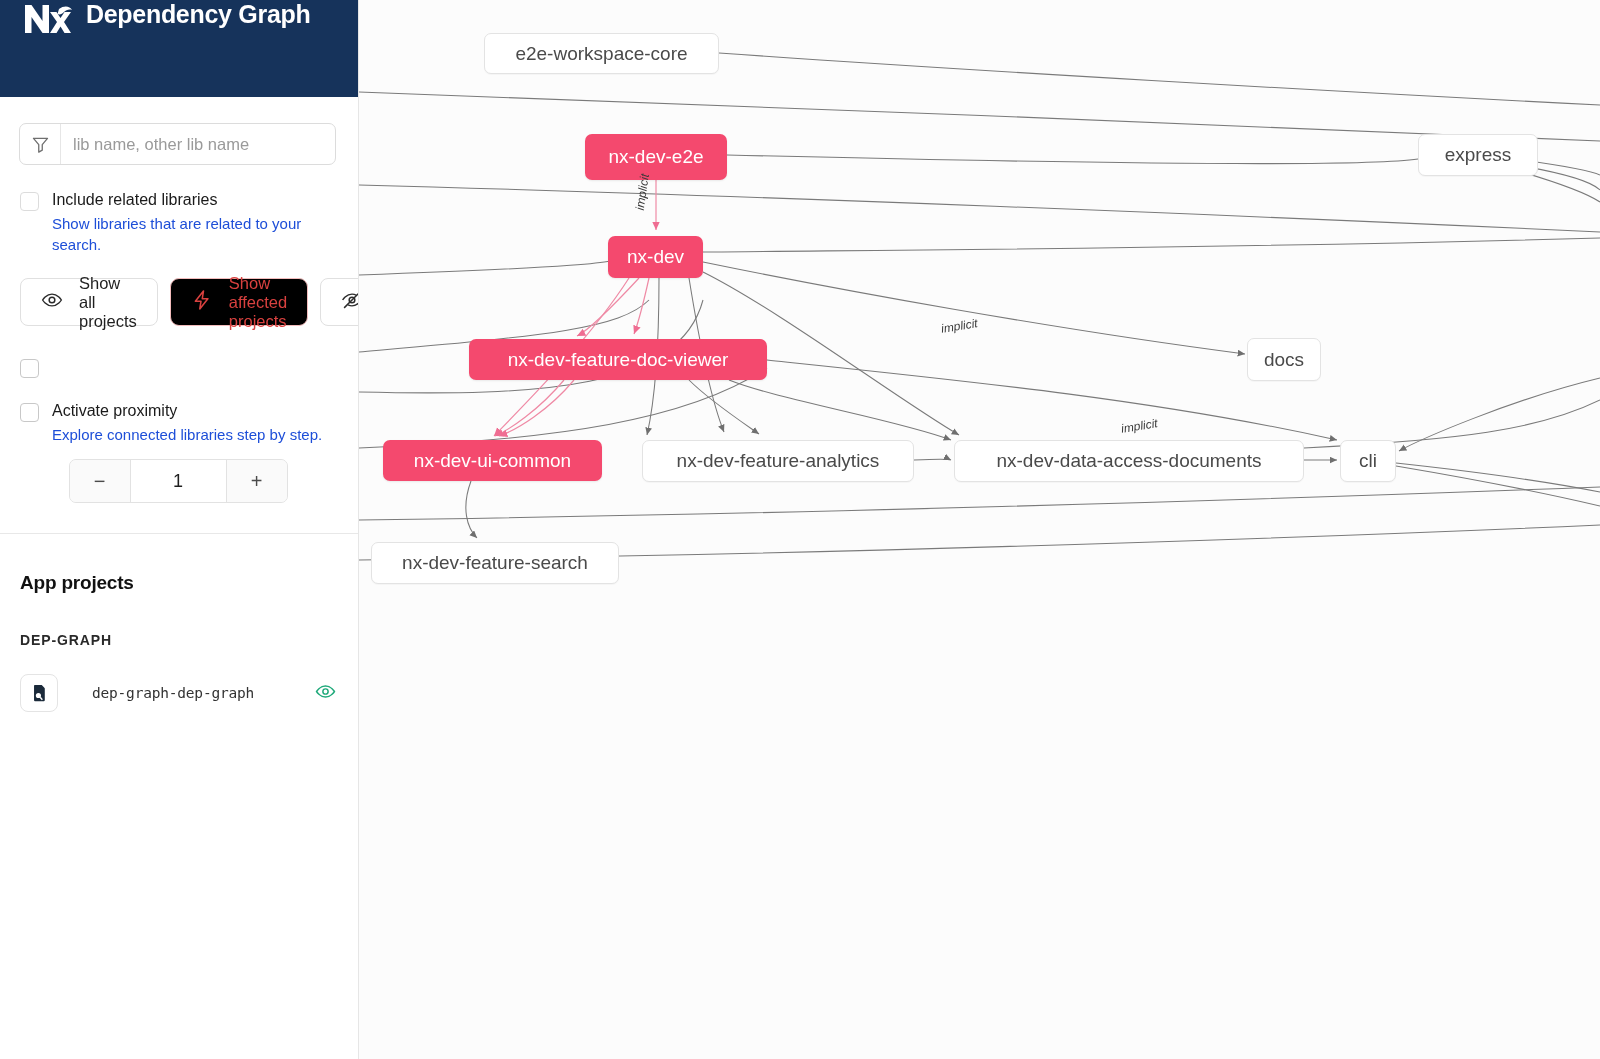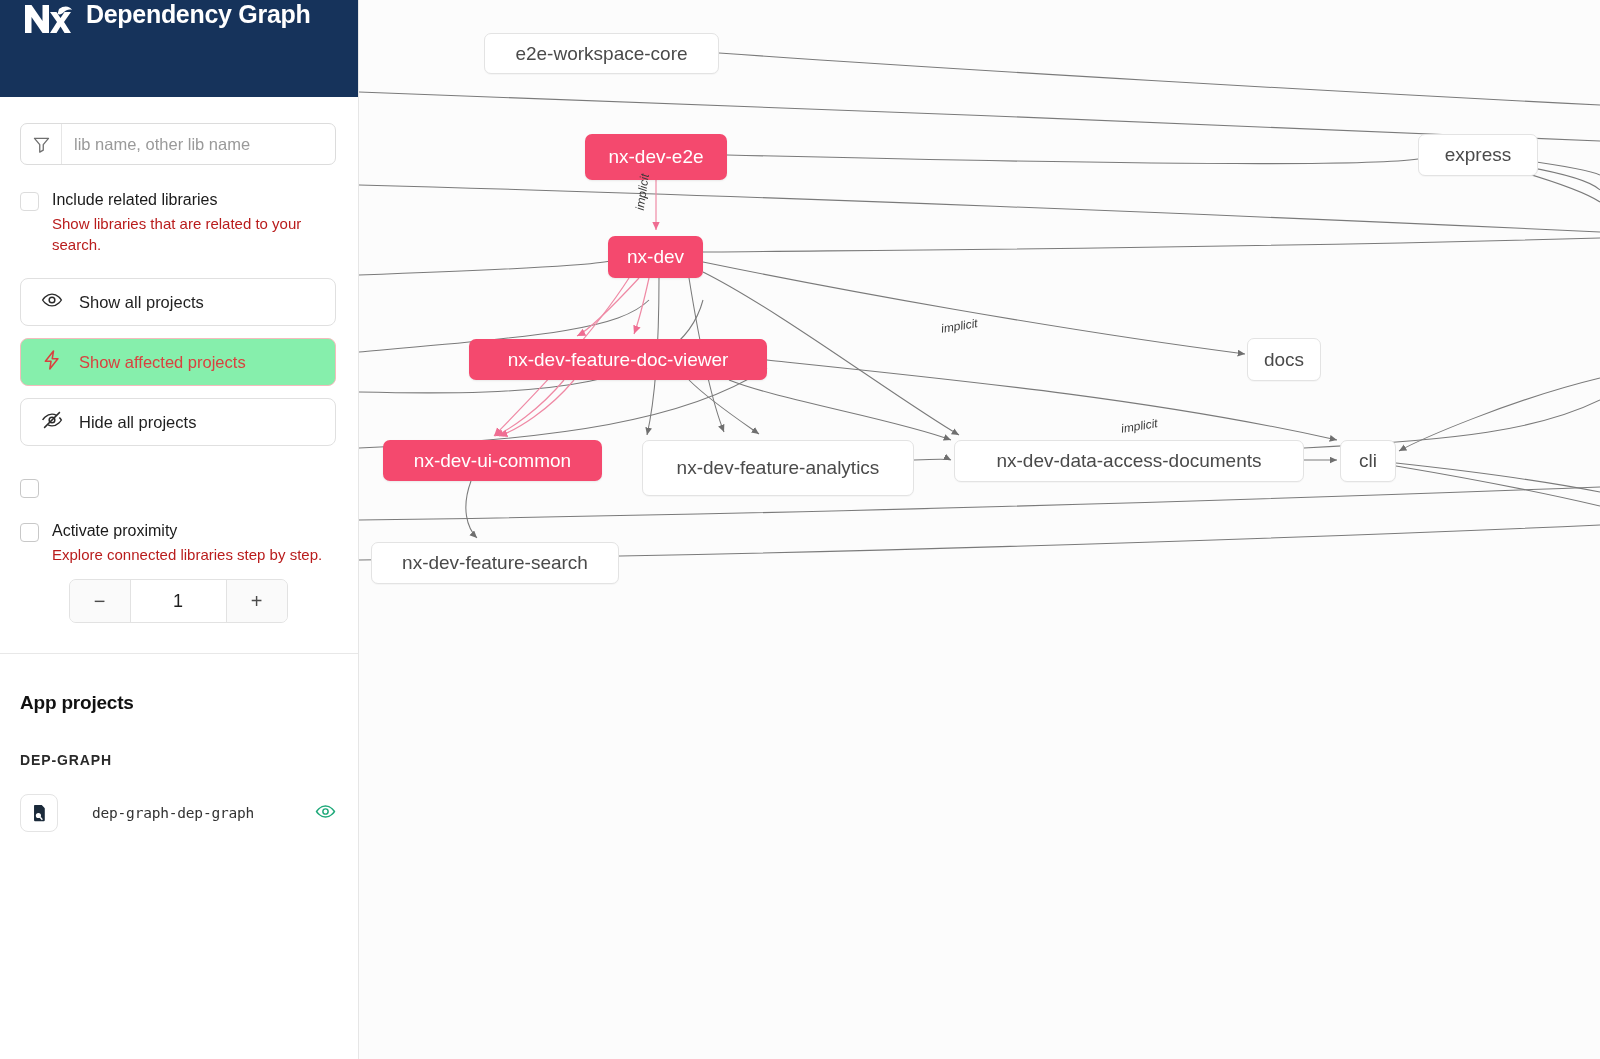--- a/index.html
+++ b/index.html
@@ -32,21 +32,21 @@
   }
 
   .side-scroll { flex: 1 1 auto; overflow: hidden; }
 
   .tagline {
     display: flex; align-items: flex-start; gap: 12px;
     padding: 26px 22px 0 20px;
   }
   .tagline-text { font-size: 15.5px; color: #525252; line-height: 1.3; }
 
-  .search-wrap { padding: 26px 22px 0 20px; }
+  .search-wrap { padding: 26px 22px 0 3px; margin-left: 16px; }
   .search-box {
     display: flex; align-items: center;
     height: 42px; border: 1px solid #dcdcdc; border-radius: 7px;
     background: #fff; overflow: hidden;
   }
   .search-icon-cell {
     width: 41px; height: 100%;
     display: flex; align-items: center; justify-content: center;
     border-right: 1px solid #e6e6e6; flex: 0 0 41px;
   }
@@ -57,30 +57,30 @@
   }
   .search-input::placeholder { color: #9a9a9a; }
 
   .check-group { padding: 24px 22px 0 20px; display: flex; gap: 13px; align-items: flex-start; }
   .cbox {
     width: 19px; height: 19px; flex: 0 0 19px; margin-top: 3px;
     border: 1.6px solid #c8c8c8; border-radius: 4px; background: #fff;
   }
   .cbox.faint { border-color: #dcdcdc; }
   .check-label { font-size: 16px; color: #1a1a1a; line-height: 1.35; }
-  .check-desc { font-size: 15px; color: #b91c1c; line-height: 1.45; margin-top: 2px; }
-
-  .btn-stack { padding: 22px 22px 0 20px; display: flex; flex-direction: column; gap: 12px; }
+  .check-desc { font-size: 15px; color: #1d4ed8; line-height: 1.45; margin-top: 2px; }
+
+  .btn-stack { padding: 22px 22px 0 20px; display: flex; gap: 12px; }
   .gbtn {
     height: 48px; border: 1px solid #e0e0e0; border-radius: 8px;
     background: #fff; display: flex; align-items: center; gap: 16px;
     padding: 0 20px; cursor: pointer;
   }
   .gbtn-label { font-size: 16.5px; color: #1f1f1f; }
-  .gbtn.affected { border-color: #f3bcbc; background: #86efac; }
+  .gbtn.affected { border-color: #f3bcbc; background: #000000; border-radius: 9px; }
   .gbtn.affected .gbtn-label { color: #d9413f; }
 
   .stepper-row { padding: 14px 22px 0 20px; display: flex; justify-content: center; }
   .stepper {
     display: flex; height: 44px; border: 1px solid #e2e2e2;
     border-radius: 7px; overflow: hidden; background: #fafafa;
   }
   .step-btn {
     width: 60px; display: flex; align-items: center; justify-content: center;
     font-size: 20px; color: #4a4a4a; background: #fafafa; cursor: pointer;
@@ -312,21 +312,21 @@
     </svg>
 
     <div id="node-layer">
         <div class="node plain" style="left: 125px; top: 33px; width: 235px; height: 41px;">e2e-workspace-core</div>
         <div class="node affected" style="left: 226px; top: 134px; width: 142px; height: 46px;">nx-dev-e2e</div>
         <div class="node plain" style="left: 1059px; top: 134px; width: 120px; height: 42px;">express</div>
         <div class="node affected" style="left: 249px; top: 236px; width: 95px; height: 42px;">nx-dev</div>
         <div class="node affected" style="left: 110px; top: 339px; width: 298px; height: 41px;">nx-dev-feature-doc-viewer</div>
         <div class="node plain" style="left: 888px; top: 338px; width: 74px; height: 43px;">docs</div>
         <div class="node affected" style="left: 24px; top: 440px; width: 219px; height: 41px;">nx-dev-ui-common</div>
-        <div class="node plain" style="left: 283px; top: 440px; width: 272px; height: 56px;">nx-dev-feature-analytics</div>
+        <div class="node plain" style="left: 283px; top: 440px; width: 272px; height: 42px;">nx-dev-feature-analytics</div>
         <div class="node plain" style="left: 595px; top: 440px; width: 350px; height: 42px;">nx-dev-data-access-documents</div>
         <div class="node plain" style="left: 981px; top: 440px; width: 56px; height: 42px;">cli</div>
         <div class="node plain" style="left: 12px; top: 542px; width: 248px; height: 42px;">nx-dev-feature-search</div>
       </div>
     <div id="label-layer">
         <span class="elabel" style="left: 265px; top: 185px; transform: rotate(-82deg);">implicit</span>
         <span class="elabel" style="left: 582px; top: 319px; transform: rotate(-9deg);">implicit</span>
         <span class="elabel" style="left: 762px; top: 419px; transform: rotate(-9deg);">implicit</span>
       </div>
   </main>

